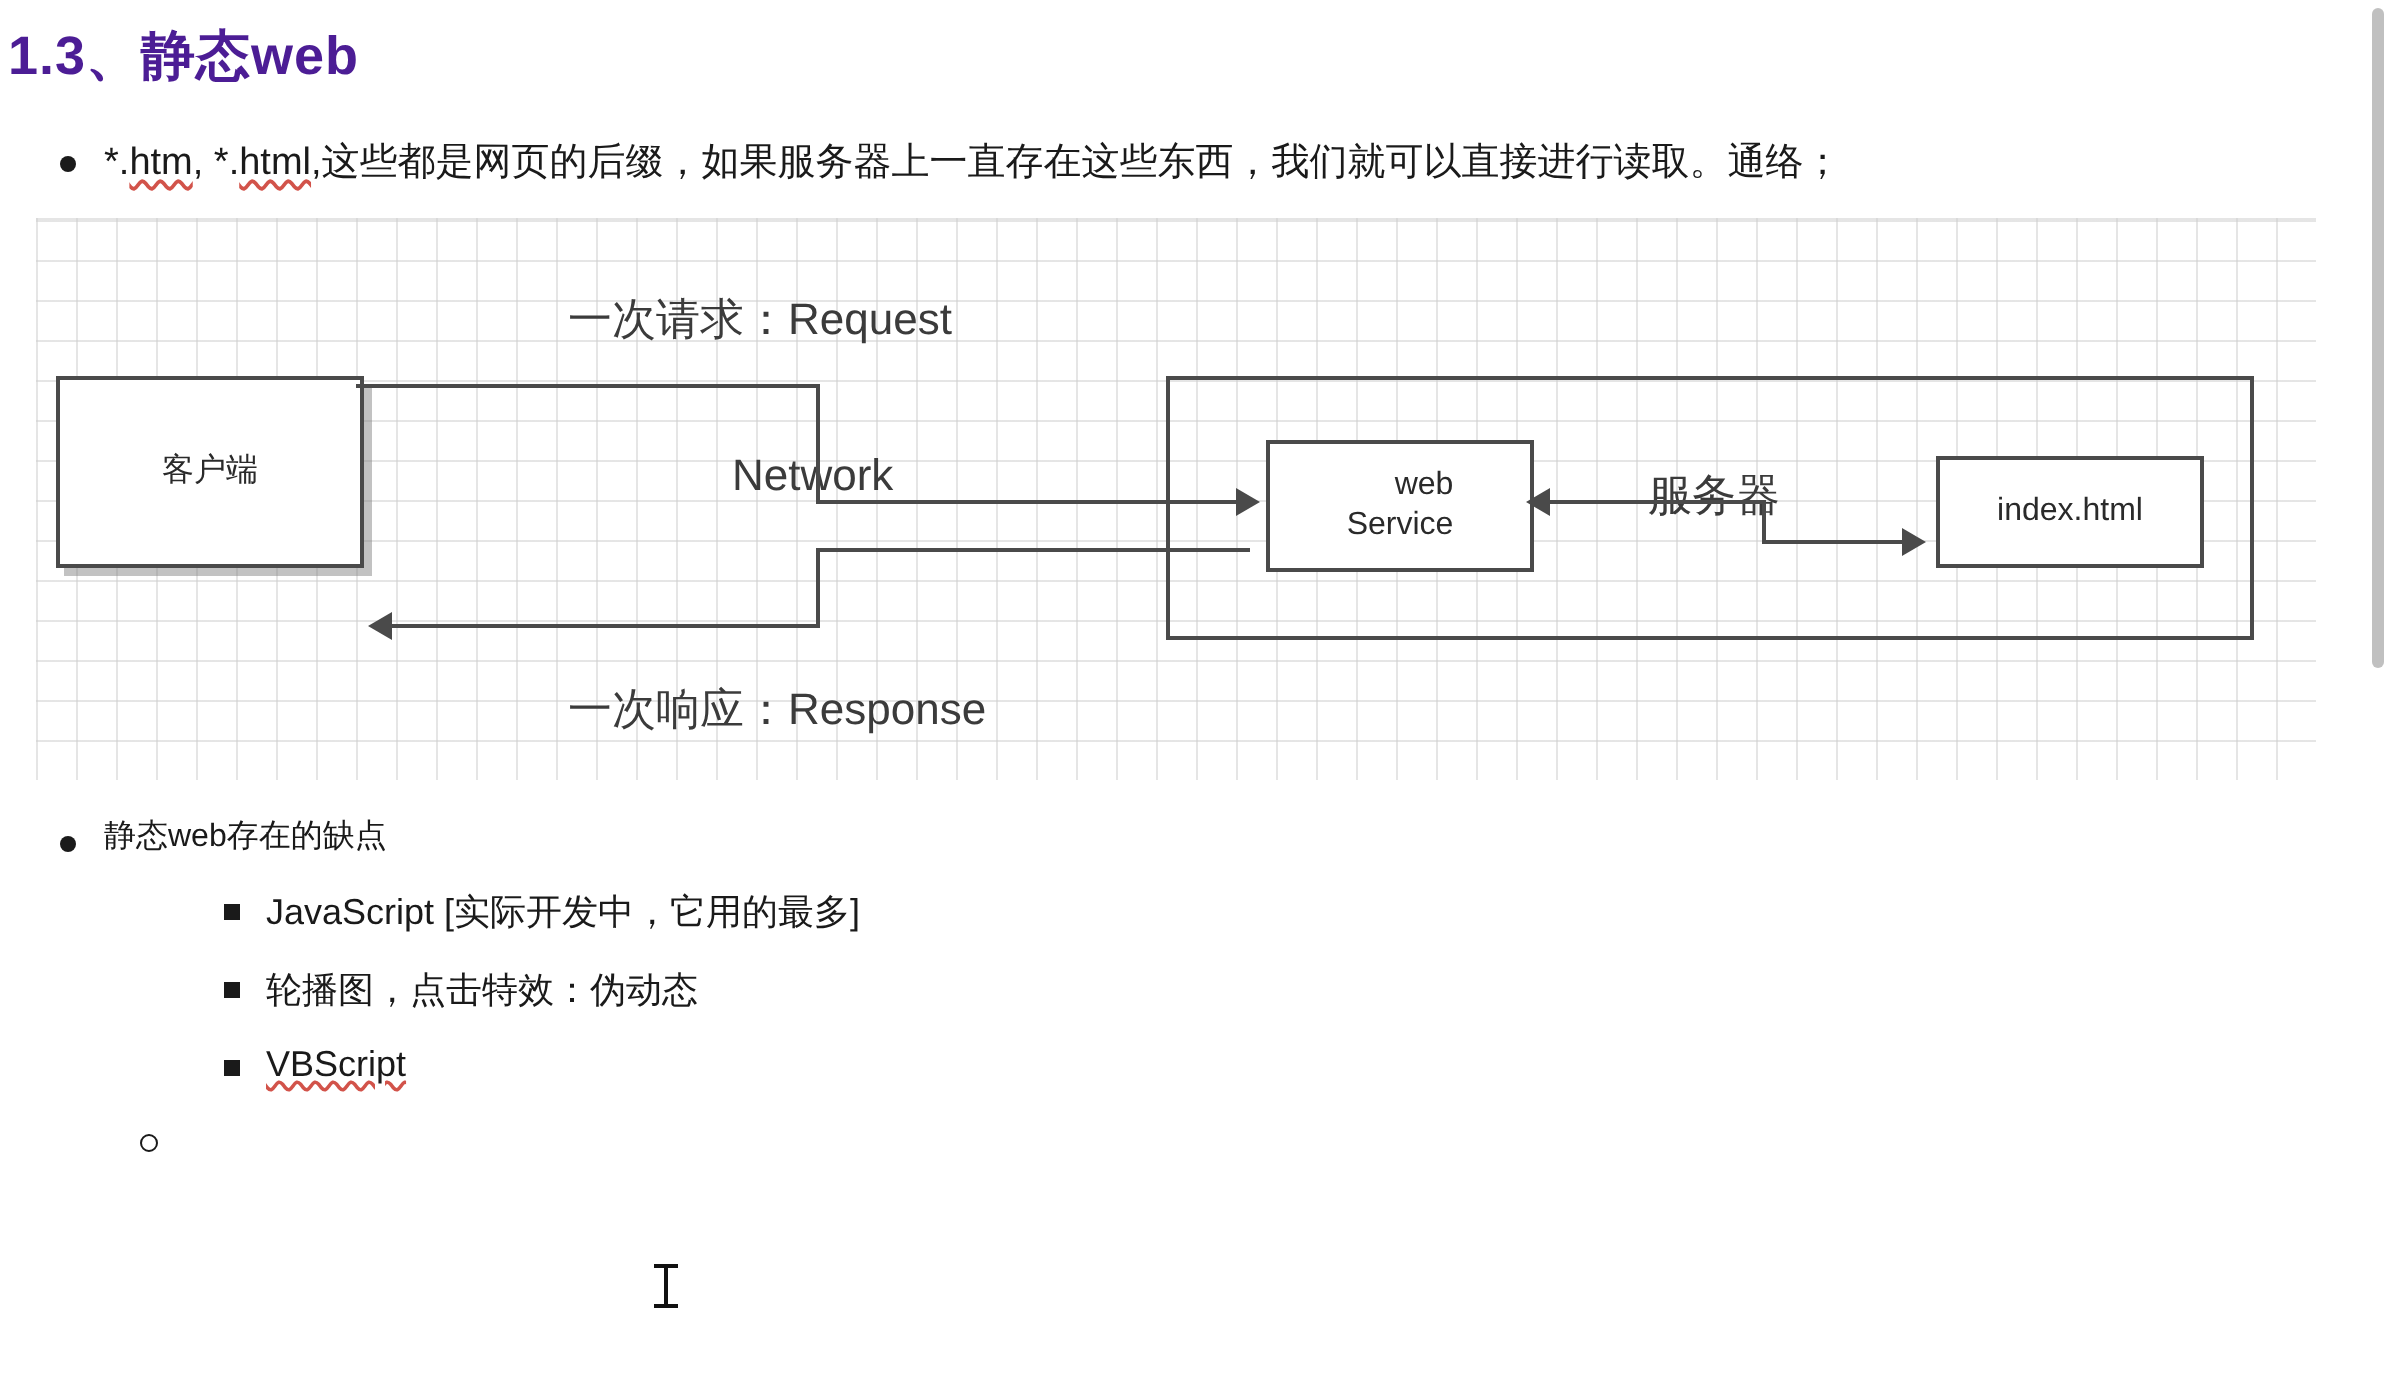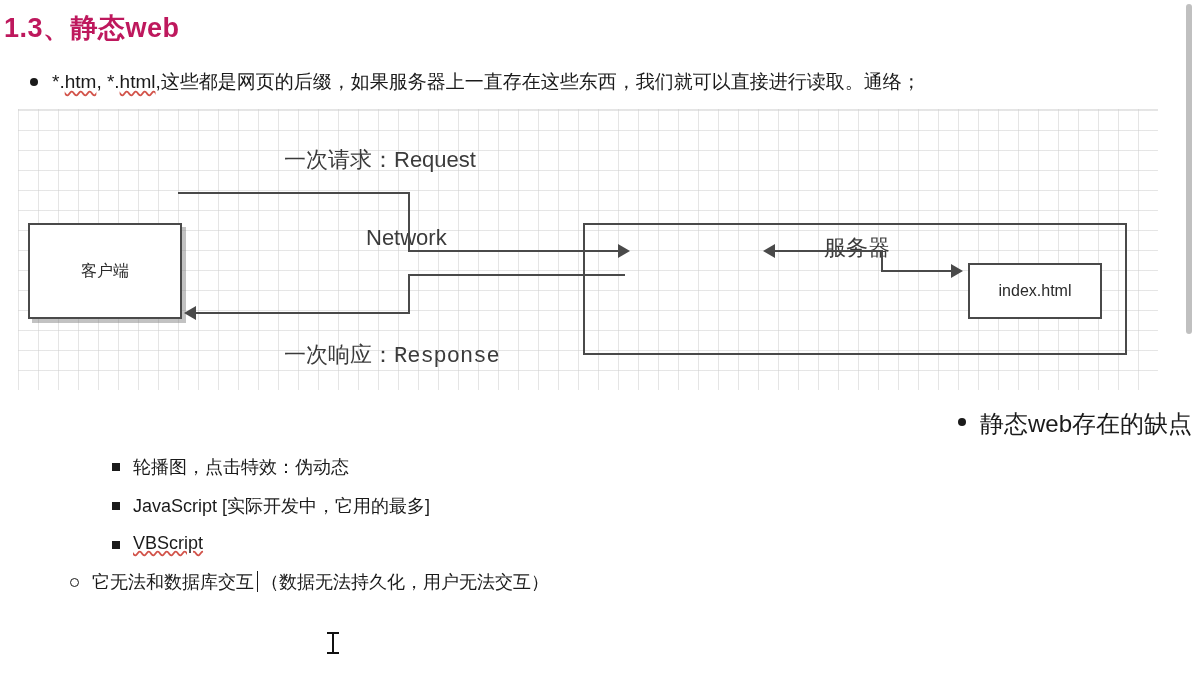--- a/index.html
+++ b/index.html
@@ -23,21 +23,21 @@
     box-sizing: border-box;
   }
 
   
   .heading {
     font-size: 27px;
     font-weight: bold;
     letter-spacing: 0.5px;
     margin: 4px 0 0 4px;
     padding-top: 6px;
-    color: #be185d;
+    color: #4c1d95;
   }
 
   
   .bullet-l1 {
     display: flex;
     align-items: flex-start;
     margin: 22px 0 0 30px;
     font-size: 19px;
     line-height: 1.5;
   }
@@ -81,21 +81,20 @@
     position: absolute;
     border: 2px solid #4a4a4a;
     background: #ffffff;
     display: flex;
     align-items: center;
     justify-content: center;
     font-size: 16px;
     color: #2a2a2a;
     text-align: right;
     line-height: 1.25;
-    margin-top: 35px;
   }
   .dg-shadow { box-shadow: 4px 4px 0 rgba(120,120,120,0.45); }
   .dg-line {
     position: absolute;
     background: #4a4a4a;
   }
   .dg-arrow {
     position: absolute;
     width: 0; height: 0;
     border-top: 7px solid transparent;
@@ -103,22 +102,21 @@
   }
   .arrow-right { border-left: 12px solid #4a4a4a; }
   .arrow-left  { border-right: 12px solid #4a4a4a; }
 
   
   .list-area { margin-top: 10px; }
   .bl2 {
     display: flex;
     align-items: flex-start;
     margin: 18px 0 0 30px;
-    font-size: 24px;
-    justify-content: flex-end;
+    font-size: 16px;
   }
   .bl3 {
     display: flex;
     align-items: flex-start;
     margin: 16px 0 0 70px;
     font-size: 18px;
   }
   .circle-dot {
     width: 9px; height: 9px;
     border: 1.6px solid #1a1a1a;
@@ -191,30 +189,33 @@
   <h1 class="heading">1.3、静态web</h1>
 
   <div class="bullet-l1">
     <span class="bullet-dot"></span>
     <span class="bullet-text"><span>*.</span><span class="spell">htm</span><span>, *.</span><span class="spell">html</span><span>,这些都是网页的后缀，如果服务器上一直存在这些东西，我们就可以直接进行读取。通络；</span></span>
   </div>
 
   <div class="diagram">
 
     <div class="dg-label" style="left:266px; top:35px;">一次请求：Request</div>
-    <div class="dg-label" style="left:266px; top:230px;font-family:Liberation Mono, monospace;">一次响应：Response</div>
+    <div class="dg-label" style="left:266px; top:230px;">一次响应：Response</div>
     <div class="dg-label" style="left:348px; top:115px;">Network</div>
     <div class="dg-label" style="left:806px; top:123px;">服务器</div>
 
     <div class="dg-box dg-shadow" style="left:10px; top:78px; width:150px; height:92px;">
       <span>客户端</span>
     </div>
 
     <div class="dg-box" style="left:565px; top:78px; width:540px; height:128px; background:transparent;"></div>
 
+    <div class="dg-box" style="left:615px; top:110px; width:130px; height:62px;">
+      <span><span>web</span><br><span>Service</span></span>
+    </div>
 
     <div class="dg-box" style="left:950px; top:118px; width:130px; height:52px;">
       <span>index.html</span>
     </div>
 
     <div class="dg-line" style="left:160px; top:82px; width:232px; height:2px;"></div>
     <div class="dg-line" style="left:390px; top:82px; width:2px; height:60px;"></div>
     <div class="dg-line" style="left:390px; top:140px; width:215px; height:2px;"></div>
     <div class="dg-arrow arrow-right" style="left:600px; top:134px;"></div>
 
@@ -235,36 +236,35 @@
   <div class="list-area">
 
     <div class="bl2">
       <span class="bullet-dot"></span>
       <span>静态web存在的缺点</span>
     </div>
 
 
     <div class="bl4">
       <span class="square-dot"></span>
-      <span>轮播图，点击特效：伪动态</span>
+      <span>JavaScript [实际开发中，它用的最多]</span>
     </div>
 
     <div class="bl4">
       <span class="square-dot"></span>
-      <span>JavaScript [实际开发中，它用的最多]</span>
+      <span>轮播图，点击特效：伪动态</span>
     </div>
 
     <div class="bl4">
       <span class="square-dot"></span>
       <span class="spell">VBScript</span>
     </div>
 
     <div class="bl3">
       <span class="circle-dot"></span>
-      <span><span>它无法和数据库交互</span><span class="caret"></span><span>（数据无法持久化，用户无法交互）</span></span>
     </div>
 
   </div>
 
   <div class="mouse-cursor">
     <span class="bar-t"></span>
       <span class="stem"></span>
       <span class="bar-b"></span>
   </div>
 

